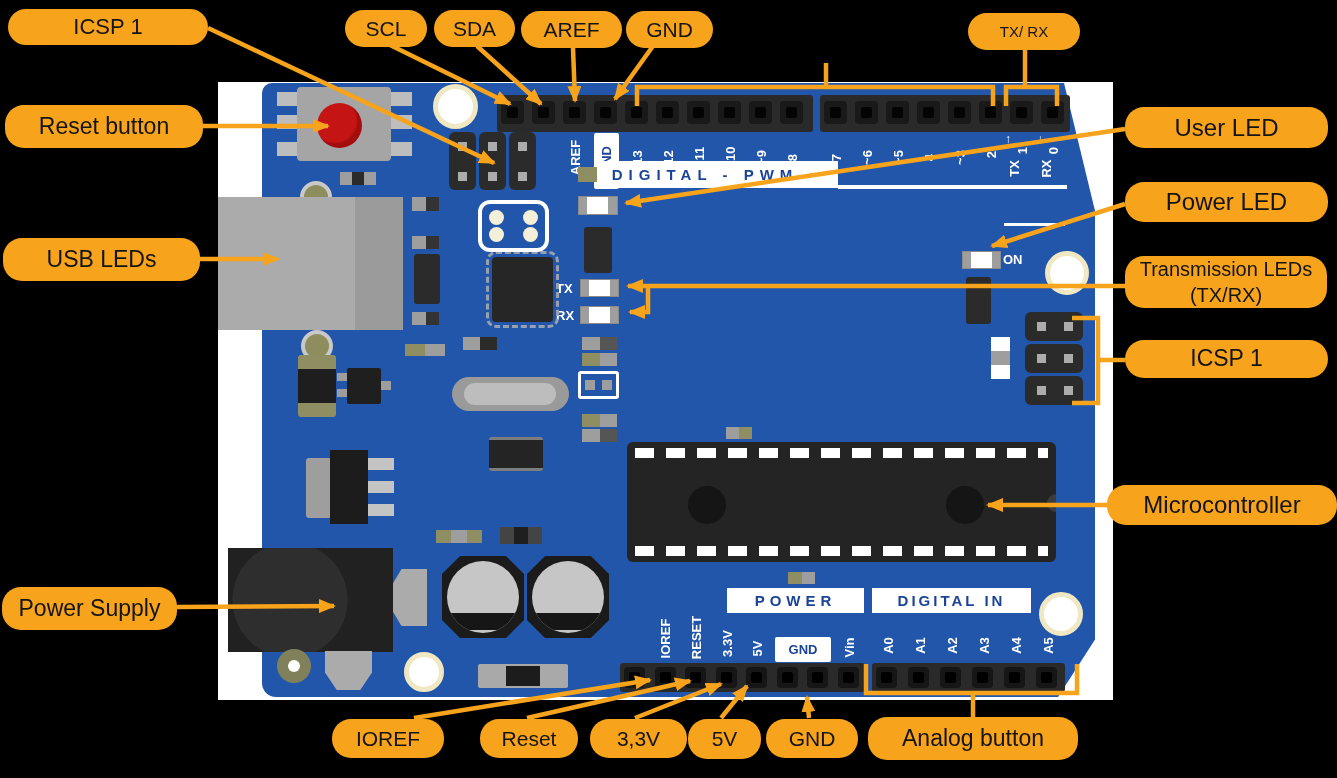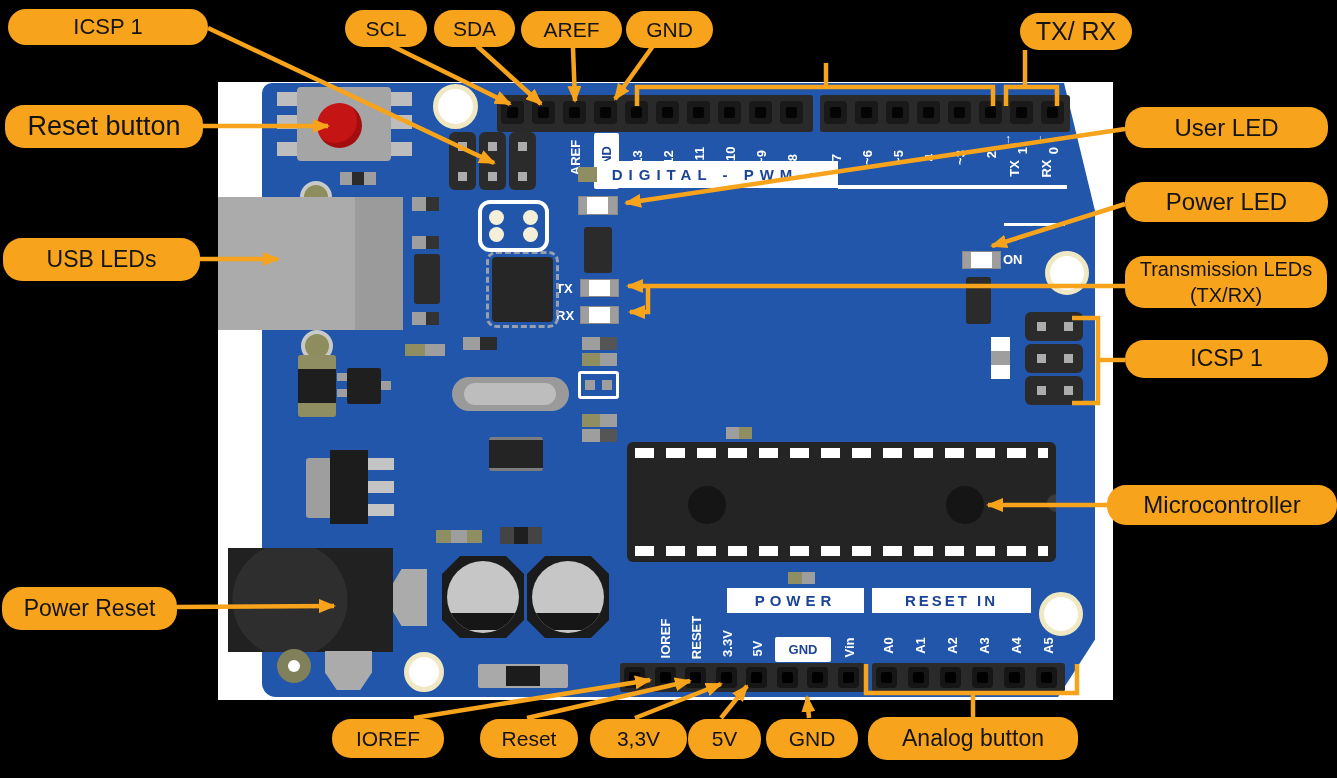--- a/index.html
+++ b/index.html
@@ -266,21 +266,21 @@
   <div class="abs" style="left:527px;top:556px;width:82px;height:82px;background:#1B1B1B;clip-path:polygon(22% 0,78% 0,100% 22%,100% 78%,78% 100%,22% 100%,0 78%,0 22%);">
     <div class="abs" style="left:5px;top:5px;width:72px;height:72px;background:#C6C6C6;border-radius:50%;overflow:hidden;">
       <div class="abs" style="left:0;bottom:3px;width:72px;height:17px;background:#161616;"></div>
     </div>
   </div>
   <div class="abs" style="left:478px;top:664px;width:90px;height:24px;background:#A9A9A9;border-radius:2px;">
     <div class="abs" style="left:28px;top:2px;width:34px;height:20px;background:#1C1C1C;"></div>
   </div>
 
   <div class="banner" style="left:727px;top:588px;width:137px;height:25px;font-size:15px;letter-spacing:5px;">POWER</div>
-  <div class="banner" style="left:872px;top:588px;width:159px;height:25px;font-size:15px;letter-spacing:3px;">RESET IN</div>
+  <div class="banner" style="left:872px;top:588px;width:159px;height:25px;font-size:15px;letter-spacing:3px;">DIGITAL IN</div>
 
   <div class="vlabel" style="left:633px;top:631px;">IOREF</div>
   <div class="vlabel" style="left:664px;top:630px;">RESET</div>
   <div class="vlabel" style="left:695px;top:636px;">3.3V</div>
   <div class="vlabel" style="left:725px;top:641px;">5V</div>
   <div class="abs banner" style="left:775px;top:637px;width:56px;height:25px;font-size:13px;font-weight:bold;border-radius:2px;">GND</div>
   <div class="vlabel" style="left:817px;top:640px;">Vin</div>
   <div class="vlabel" style="left:856px;top:638px;">A0</div>
   <div class="vlabel" style="left:888px;top:638px;">A1</div>
   <div class="vlabel" style="left:920px;top:638px;">A2</div>
@@ -339,24 +339,24 @@
       <polyline points="866,664 866,693 1077,693 1077,664"></polyline>
       <line x1="973" y1="693" x2="973" y2="718"></line>
     </g>
   </svg>
 
   <div class="pill" style="left:8px;top:9px;width:200px;height:36px;font-size:22px;">ICSP 1</div>
   <div class="pill" style="left:345px;top:10px;width:82px;height:37px;font-size:21px;">SCL</div>
   <div class="pill" style="left:434px;top:10px;width:81px;height:37px;font-size:21px;">SDA</div>
   <div class="pill" style="left:521px;top:11px;width:101px;height:37px;font-size:21px;">AREF</div>
   <div class="pill" style="left:626px;top:11px;width:87px;height:37px;font-size:21px;">GND</div>
-  <div class="pill" style="left:1020px;top:13px;width:112px;height:37px;font-size:25px;">TX/ RX</div>
-  <div class="pill" style="left:5px;top:105px;width:198px;height:43px;font-size:27px;">Reset button</div>
+  <div class="pill" style="left:968px;top:13px;width:112px;height:37px;font-size:15px;">TX/ RX</div>
+  <div class="pill" style="left:5px;top:105px;width:198px;height:43px;font-size:23px;">Reset button</div>
   <div class="pill" style="left:3px;top:238px;width:197px;height:43px;font-size:23px;">USB LEDs</div>
-  <div class="pill" style="left:2px;top:587px;width:175px;height:43px;font-size:23px;">Power Reset</div>
+  <div class="pill" style="left:2px;top:587px;width:175px;height:43px;font-size:23px;">Power Supply</div>
   <div class="pill" style="left:1125px;top:107px;width:203px;height:41px;font-size:24px;">User LED</div>
   <div class="pill" style="left:1125px;top:256px;width:202px;height:52px;font-size:20px;padding:0 10px;box-sizing:border-box;">Transmission LEDs (TX/RX)</div>
   <div class="pill" style="left:1125px;top:182px;width:203px;height:40px;font-size:24px;">Power LED</div>
   <div class="pill" style="left:1125px;top:340px;width:203px;height:38px;font-size:23px;">ICSP 1</div>
   <div class="pill" style="left:1107px;top:485px;width:230px;height:40px;font-size:24px;">Microcontroller</div>
   <div class="pill" style="left:332px;top:719px;width:112px;height:39px;font-size:21px;">IOREF</div>
   <div class="pill" style="left:480px;top:719px;width:98px;height:39px;font-size:21px;">Reset</div>
   <div class="pill" style="left:590px;top:719px;width:97px;height:39px;font-size:21px;">3,3V</div>
   <div class="pill" style="left:688px;top:719px;width:73px;height:40px;font-size:21px;">5V</div>
   <div class="pill" style="left:766px;top:719px;width:92px;height:39px;font-size:21px;">GND</div>

